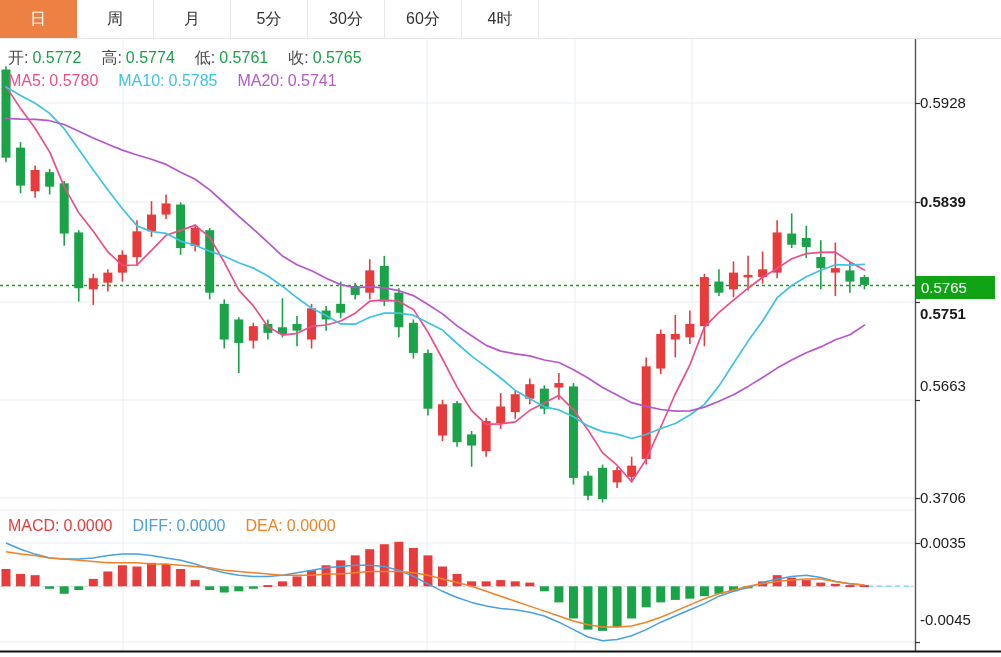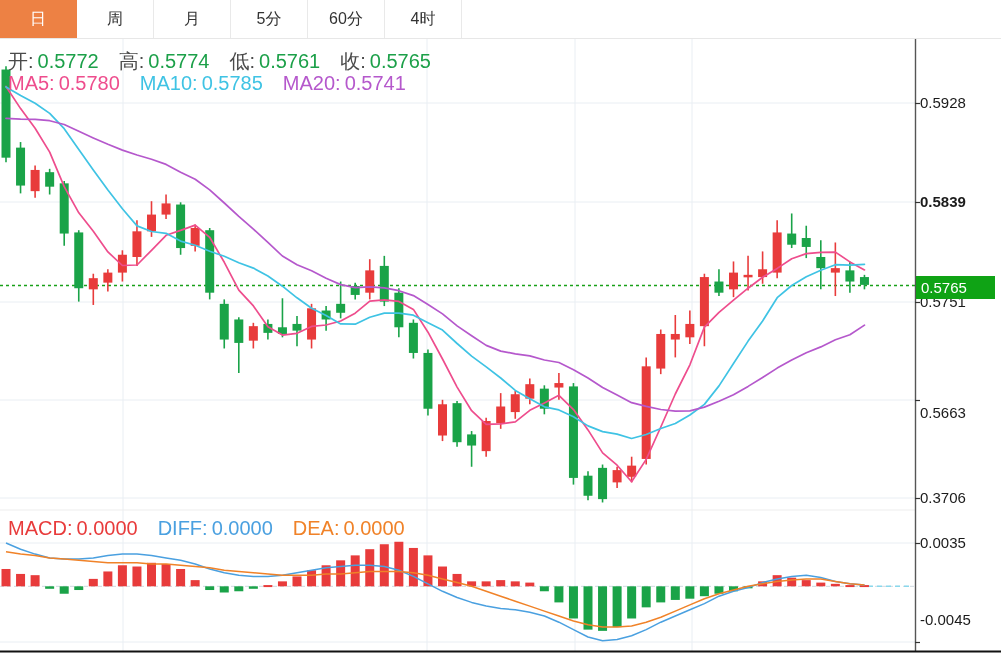--- a/index.html
+++ b/index.html
@@ -4,36 +4,37 @@
 <style>
   html,body{margin:0;padding:0;background:#fff;}
   .screen{position:relative;width:1001px;height:657px;background:#fff;overflow:hidden;
           font-family:"Liberation Sans",sans-serif;}
   .tabbar{position:absolute;left:0;top:0;width:1001px;height:38px;display:flex;
           border-bottom:1px solid #e7e7e7;background:#fff;z-index:5;}
   .tab{width:77px;height:38px;line-height:38px;text-align:center;font-size:16px;color:#333;
        border-right:1px solid #e9e9e9;box-sizing:border-box;background:#fff;cursor:pointer;user-select:none;}
   .tab.active{background:#ed8144;color:#fff;border-right:1px solid #ed8144;}
   #chart{position:absolute;left:0;top:0;}
-  .legend{position:absolute;left:8px;font-size:20px;z-index:4;white-space:nowrap;}
+  .legend{position:absolute;left:8px;font-size:16px;z-index:4;white-space:nowrap;}
   .legend span{margin-right:4px;}
   .legend .pair{margin-right:16px;}
   .axis-label{position:absolute;left:920px;font-size:15px;color:#1b1b1b;z-index:4;}
   .badge{position:absolute;left:916px;top:276px;width:74px;height:23px;line-height:23px;
          color:#fff;font-size:15px;padding-left:5px;z-index:6;}
 </style>
 </head>
 <body>
 
 <div class="screen">
   <div class="tabbar">
       <div class="tab active">日</div>
       <div class="tab">周</div>
       <div class="tab">月</div>
       <div class="tab">5分</div>
+      <div class="tab">30分</div>
       <div class="tab">60分</div>
       <div class="tab">4时</div>
     </div>
   <svg id="chart" width="1001" height="657">
       <g>
         <line x1="0" y1="103" x2="915" y2="103" stroke="#e9eef3" stroke-width="1"></line>
         <line x1="0" y1="202" x2="915" y2="202" stroke="#e9eef3" stroke-width="1"></line>
         <line x1="0" y1="302" x2="915" y2="302" stroke="#e9eef3" stroke-width="1"></line>
         <line x1="0" y1="400" x2="915" y2="400" stroke="#e9eef3" stroke-width="1"></line>
         <line x1="0" y1="498" x2="915" y2="498" stroke="#e9eef3" stroke-width="1"></line>
@@ -258,20 +259,20 @@
         <line x1="915" y1="543.5" x2="920" y2="543.5" stroke="#333" stroke-width="1.2"></line>
         <line x1="915" y1="642.5" x2="920" y2="642.5" stroke="#333" stroke-width="1.2"></line>
       </g>
     </svg>
   <div class="legend" style="top:48px;"><span class="pair"><span style="color: rgb(74, 74, 74);">开:</span><span style="color: rgb(28, 160, 73);">0.5772</span></span><span class="pair"><span style="color: rgb(74, 74, 74);">高:</span><span style="color: rgb(28, 160, 73);">0.5774</span></span><span class="pair"><span style="color: rgb(74, 74, 74);">低:</span><span style="color: rgb(28, 160, 73);">0.5761</span></span><span class="pair"><span style="color: rgb(74, 74, 74);">收:</span><span style="color: rgb(28, 160, 73);">0.5765</span></span></div>
   <div class="legend" style="top:72px;"><span class="pair"><span style="color: rgb(238, 77, 141);">MA5:</span><span style="color: rgb(238, 77, 141);">0.5780</span></span><span class="pair"><span style="color: rgb(63, 195, 228);">MA10:</span><span style="color: rgb(63, 195, 228);">0.5785</span></span><span class="pair"><span style="color: rgb(181, 88, 204);">MA20:</span><span style="color: rgb(181, 88, 204);">0.5741</span></span></div>
   <div class="legend" style="top:517px;"><span class="pair"><span style="color: rgb(232, 59, 59);">MACD:</span><span style="color: rgb(232, 59, 59);">0.0000</span></span><span class="pair"><span style="color: rgb(74, 160, 224);">DIFF:</span><span style="color: rgb(74, 160, 224);">0.0000</span></span><span class="pair"><span style="color: rgb(240, 130, 40);">DEA:</span><span style="color: rgb(240, 130, 40);">0.0000</span></span></div>
   <div id="axis-labels">
       <div class="axis-label" style="top: 94px;">0.5928</div>
       <div class="axis-label" style="top: 193px; font-weight: bold;">0.5839</div>
-      <div class="axis-label" style="top: 293px;">0.5751</div>
-      <div class="axis-label" style="top: 404px;">0.5663</div>
+      <div class="axis-label" style="top: 305px; font-weight: bold;">0.5751</div>
+      <div class="axis-label" style="top: 377px;">0.5663</div>
       <div class="axis-label" style="top: 489px;">0.3706</div>
       <div class="axis-label" style="top: 534px;">0.0035</div>
       <div class="axis-label" style="top: 611px;">-0.0045</div>
     </div>
   <div class="badge" style="background: rgb(15, 163, 21);">0.5765</div>
 </div>
 
 </body></html>

